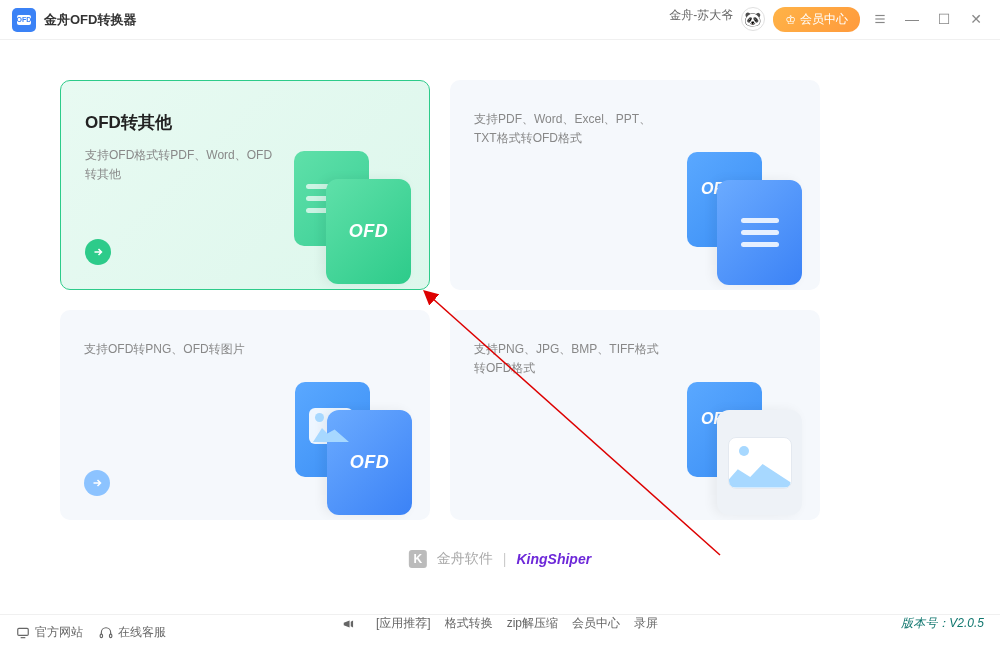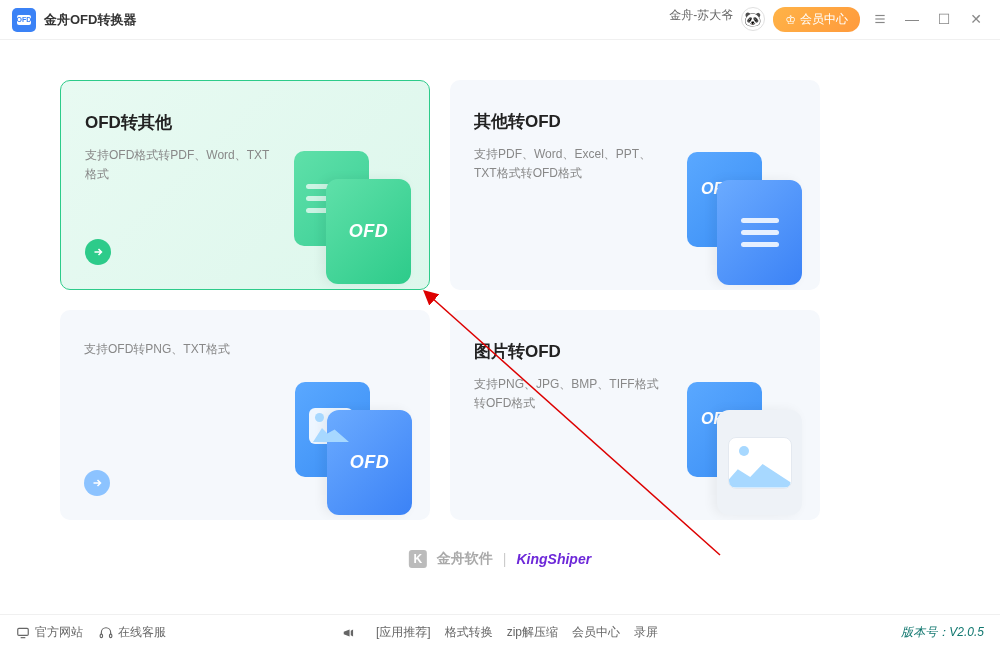--- a/index.html
+++ b/index.html
@@ -45,25 +45,25 @@
     .file-front.g { background: linear-gradient(135deg,#5fe0a9,#2dcb8a); }
     .file-front.b { background: linear-gradient(135deg,#6babff,#3b82f6); }
     .file-front .lbl { color:#fff; font-weight:700; font-style:italic; font-size:18px; letter-spacing:0.5px; }
     .file-front.img { background: #eef2f7; }
     .file-front.img .pic { width:64px; height:52px; background:#fff; border-radius:8px; position:relative; overflow:hidden; border:1px solid #e4e9f0; }
     .file-front.img .pic::before { content:""; position:absolute; top:8px; left:10px; width:10px; height:10px; background:#a7d8ff; border-radius:50%; }
     .file-front.img .pic::after { content:""; position:absolute; bottom:0; left:0; right:0; height:26px; background:#a7d8ff; clip-path:polygon(15% 30%, 35% 60%, 55% 10%, 100% 80%, 100% 100%, 0 100%, 0 70%); }
 
     .watermark { position:absolute; left:50%; top:550px; transform:translateX(-50%); display:flex; align-items:center; gap:10px; color:#bbb; font-size:14px; }
     .watermark .k { width:18px; height:18px; background:#bbb; border-radius:3px; color:#fff; display:flex; align-items:center; justify-content:center; font-weight:bold; font-size:12px; }
-    .watermark .brand1 { font-weight:700; color:#aaa; }
+    .watermark .brand1 { font-weight:400; color:#aaa; }
     .watermark .sep { color:#ccc; }
     .watermark .brand2 { font-weight:700; font-style:italic; color:#6d28d9; }
 
-    .footer { position:absolute; bottom:0; left:0; right:0; height:36px; border-top:1px solid #f0f0f0; display:flex; align-items:center; padding:0 16px; font-size:12px; color:#666; }
+    .footer { position:absolute; bottom:0; left:0; right:0; height:36px; border-top:1px solid #f0f0f0; display:flex; padding:0 16px; font-size:12px; color:#666; }
     .footer-left { display:flex; align-items:center; gap:16px; }
     .footer-left .item { display:flex; align-items:center; gap:5px; cursor:pointer; }
     .footer-center { position:absolute; left:50%; transform:translateX(-50%); display:flex; align-items:center; gap:14px; }
     .footer-center .link { color:#666; cursor:pointer; }
     .footer-center .promo { display:flex; align-items:center; gap:20px; }
     .footer-right { margin-left:auto; color:#0f766e;font-style:italic; }
 
     .arrow-overlay { position:absolute; pointer-events:none; z-index:100; }
   </style>
 </head>
@@ -90,77 +90,75 @@
     <div class="win-btn">—</div>
     <div class="win-btn">☐</div>
     <div class="win-btn">✕</div>
   </div>
 </div>
 
 <div class="content">
 
   <div class="card green">
     <div class="card-title">OFD转其他</div>
-    <div class="card-desc">支持OFD格式转PDF、Word、TXT格式</div>
+    <div class="card-desc">支持OFD格式转PDF、Word、OFD转其他</div>
     <div class="arrow-btn green">
       <svg width="12" height="12" viewBox="0 0 24 24" fill="none" stroke="#fff" stroke-width="3">
           <path d="M5 12h14M13 6l6 6-6 6"></path>
         </svg>
     </div>
     <div class="card-icon">
       <div class="file-back g">
           <div class="file-lines">
             <span></span>
             <span></span>
             <span></span>
           </div>
         </div>
       <div class="file-front g">
           <span class="lbl">OFD</span>
         </div>
     </div>
   </div>
 
   <div class="card light">
-    <div class="card-title">其他转OFD</div>
     <div class="card-desc">支持PDF、Word、Excel、PPT、TXT格式转OFD格式</div>
     <div class="card-icon">
       <div class="file-back b" style="right:48px;">
           <span class="lbl" style="position:absolute;top:28px;left:14px;color:#fff;font-weight:700;font-style:italic;font-size:16px;">OFD</span>
         </div>
       <div class="file-front b">
           <div class="file-lines" style="position:static;">
             <span style="background:rgba(255,255,255,0.85)"></span>
             <span style="background:rgba(255,255,255,0.85)"></span>
             <span style="background:rgba(255,255,255,0.85)"></span>
           </div>
         </div>
     </div>
   </div>
 
   <div class="card light">
-    <div class="card-desc">支持OFD转PNG、TXT格式</div>
+    <div class="card-desc">支持OFD转PNG、OFD转图片</div>
     <div class="arrow-btn blue">
       <svg width="12" height="12" viewBox="0 0 24 24" fill="none" stroke="#fff" stroke-width="3">
           <path d="M5 12h14M13 6l6 6-6 6"></path>
         </svg>
     </div>
     <div class="card-icon">
       <div class="file-back b img">
           <div class="sun"></div>
           <div class="mtn"></div>
         </div>
       <div class="file-front b">
           <span class="lbl">OFD</span>
         </div>
     </div>
   </div>
 
   <div class="card light">
-    <div class="card-title">图片转OFD</div>
     <div class="card-desc">支持PNG、JPG、BMP、TIFF格式转OFD格式</div>
     <div class="card-icon">
       <div class="file-back b" style="right:48px;">
           <span class="lbl" style="position:absolute;top:28px;left:14px;color:#fff;font-weight:700;font-style:italic;font-size:16px;">OFD</span>
         </div>
       <div class="file-front img">
           <div class="pic"></div>
         </div>
     </div>
   </div>

